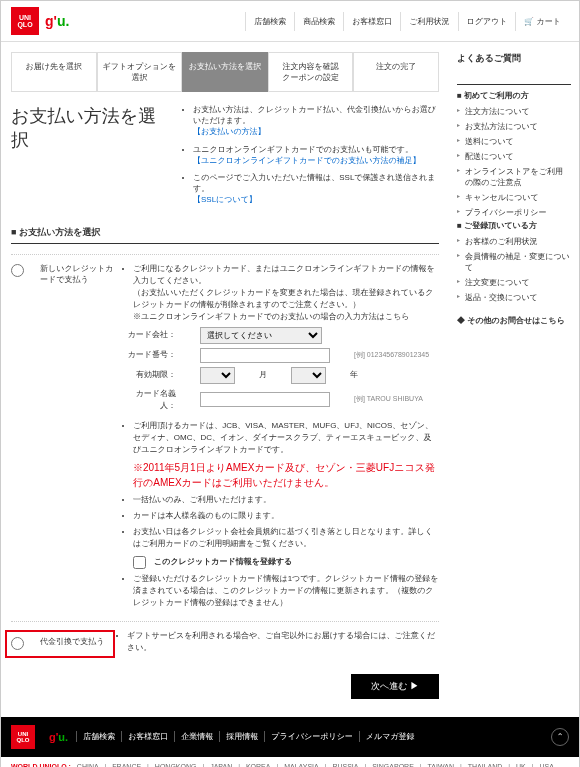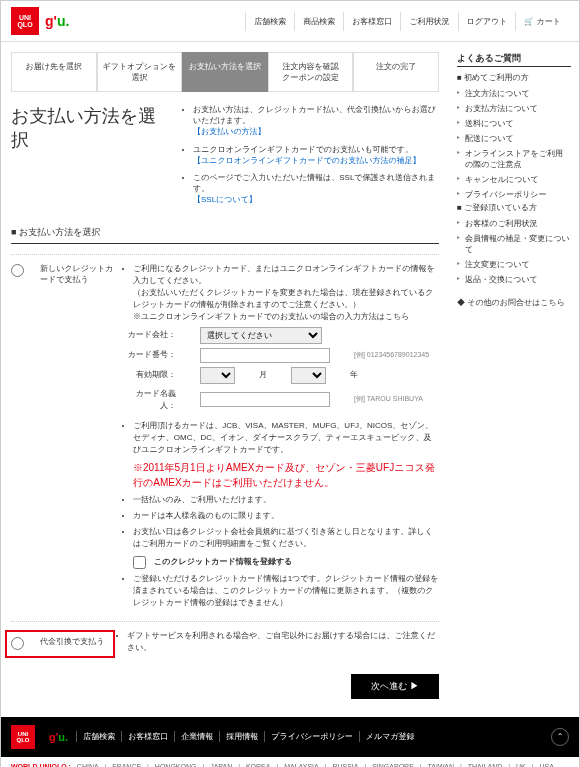--- a/index.html
+++ b/index.html
@@ -16,37 +16,37 @@
 .right{width:130px;padding:10px 8px;font-size:8px}
 .steps{display:flex;margin-bottom:12px}
 .step{flex:1;padding:8px 4px;text-align:center;font-size:8px;border:1px solid #ddd;background:#fff;position:relative}
 .step.active{background:#888;color:#fff;border-color:#888}
 .content{display:flex;gap:10px}
 .title-col{width:160px}
 h1{font-size:18px;font-weight:normal;margin-bottom:10px}
 .info-col{flex:1;font-size:8px}
 .info-col li{list-style:disc;margin-left:12px;margin-bottom:6px;line-height:1.4}
 .info-col a{color:#06c;cursor:pointer}
-.section-h{font-size:9px;font-weight:normal;border-bottom:1px solid #333;padding:4px 0;margin:10px 0}
+.section-h{font-size:9px;font-weight:bold;border-bottom:1px solid #333;padding:4px 0;margin:10px 0}
 .pay-row{display:flex;border-top:1px dotted #ccc;padding:8px 0}
 .pay-label{width:110px;font-size:8px;display:flex;align-items:flex-start;gap:16px}
 .pay-label input{margin-top:1px}
 .pay-body{flex:1;font-size:8px;line-height:1.5}
 .pay-body li{list-style:disc;margin-left:12px;margin-bottom:4px}
 .form-row{display:flex;align-items:center;margin:4px 0;gap:24px}
 .form-row label{width:55px;text-align:right;font-size:8px}
 .form-row input[type=text],.form-row select{border:1px solid #aaa;padding:2px;font-size:8px}
 .form-row .hint{color:#888;font-size:7px}
 .red{color:#e60012}
 .note{font-size:10px;margin:4px 2px 4px 12px}
 .chk{display:flex;gap:8px;align-items:center;margin:6px 0 4px 12px}
 .btn-next{background:#000;color:#fff;padding:6px 20px;font-size:9px;border:none;cursor:pointer;float:right;margin:8px 0}
 .highlight{border:2px solid #e60012;padding:4px;margin:0 -6px}
-.right h3{font-size:9px;border-bottom:1px solid #333;padding-bottom:1px;margin-bottom:5px}
-.right .cat{font-weight:normal;font-size:8px;margin:0 0 3px}
+.right h3{font-size:9px;border-bottom:1px solid #333;padding-bottom:19px;margin-bottom:5px}
+.right .cat{font-weight:bold;font-size:8px;margin:0 0 3px}
 .right ul{list-style:none}
 .right li{padding:2px 0 2px 8px;position:relative;cursor:pointer}
 .right li:before{content:"▸";position:absolute;left:0;font-size:6px;color:#888}
 .ftr{background:#000;color:#fff;padding:8px 10px;display:flex;align-items:center;gap:8px;font-size:8px}
 .ftr a{color:#fff;text-decoration:none;padding:0 6px;border-left:1px solid #555;cursor:pointer}
 .ftr .top-btn{margin-left:auto;width:18px;height:18px;border:1px solid #666;border-radius:50%;display:flex;align-items:center;justify-content:center;cursor:pointer}
 .world{padding:6px 10px;font-size:7px;color:#888}
 .world .wu{color:#e60012;font-weight:bold}
 .world a{color:#666;text-decoration:none;padding:0 4px;cursor:pointer}
 .clearfix:after{content:"";display:table;clear:both}

